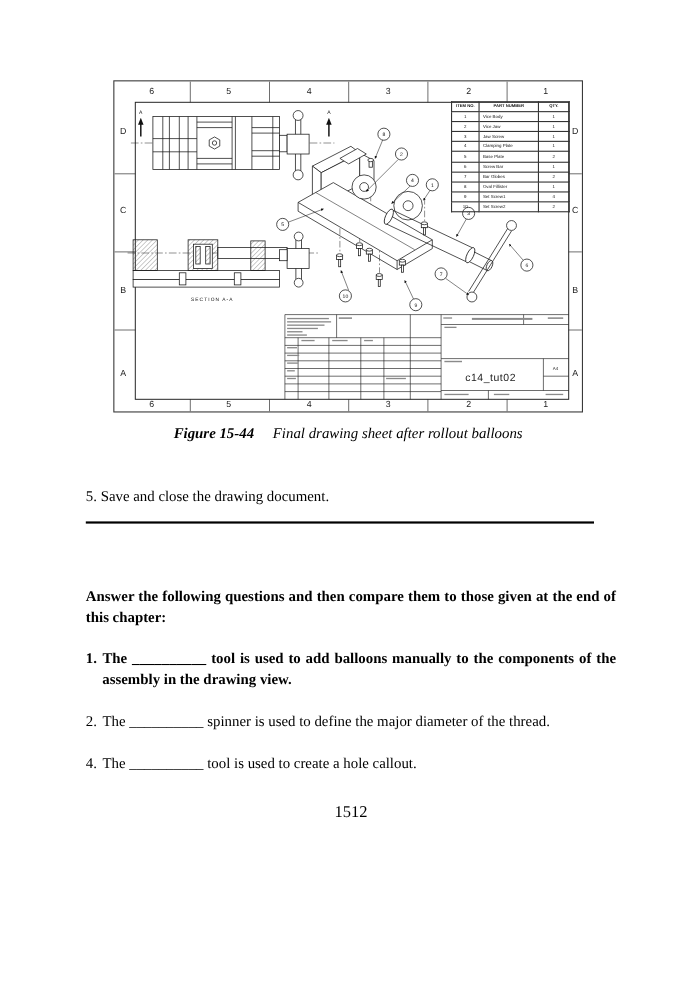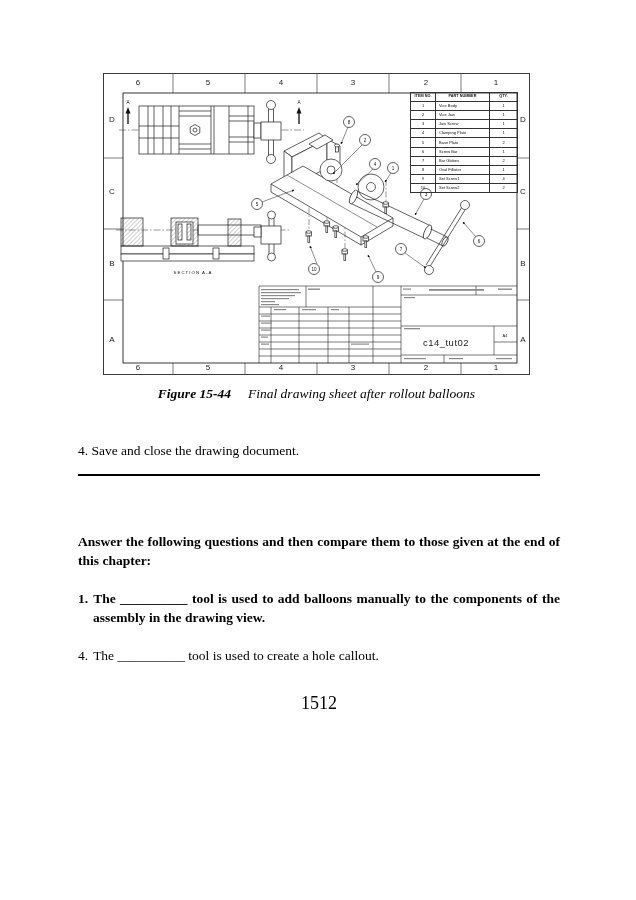--- a/index.html
+++ b/index.html
@@ -33,21 +33,21 @@
   .figure-caption{margin-top:9px;margin-left:25px;width:427px;text-align:center;font-style:italic;}
   .figure-caption .cap-bold{font-weight:bold;margin-right:17px;font-style:italic;}
   .step{margin-top:38px;}
   .divider{margin-top:14px;width:462px;border:none;border-top:2px solid #000;height:0;margin-left:0;}
   .q-heading{margin-top:56px;font-weight:bold;text-align:justify;}
   .q-list{margin-top:18px;}
   .q-item{margin-top:19px;text-align:justify;padding-left:15px;text-indent:-15px;}
   .q-item:first-child{margin-top:0;font-weight:bold;}
   .q-num{margin-right:5px;}
   .q-bold{font-weight:bold;}
-  .page-number{margin-top:26px;text-align:center;font-size:18px;}
+  .page-number{margin-top:26px;text-align:center;font-size:15px;}
 </style>
 </head>
 <body>
 
 <div class="content">
 
   <div class="figure-wrap">
     <svg viewBox="0 0 425 300" width="425" height="300">
       <defs>
         <pattern id="hatch" width="3" height="3" patternTransform="rotate(45)" patternUnits="userSpaceOnUse">
@@ -368,26 +368,27 @@
         <span class="zone" style="left: 419px; top: 190px;">B</span>
         <span class="zone" style="left: 8px; top: 266px;">A</span>
         <span class="zone" style="left: 419px; top: 266px;">A</span>
       </div>
   </div>
 
   <div class="figure-caption">
     <span class="cap-bold">Figure 15-44</span><span>Final drawing sheet after rollout balloons</span>
   </div>
 
-  <p class="step">4. Save and close the drawing document.</p>
+  <p class="step">5. Save and close the drawing document.</p>
 
   <hr class="divider">
 
   <p class="q-heading">Answer the following questions and then compare them to those given at the end of this chapter:</p>
 
   <div class="q-list">
     <div class="q-item"><span class="q-num">1.</span><span>The __________ tool is used to add balloons manually to the components of the assembly in the drawing view.</span><span class="q-bold"></span><span></span></div>
+    <div class="q-item"><span class="q-num">2.</span><span>The __________ spinner is used to define the major diameter of the thread.</span><span class="q-bold"></span><span></span></div>
     <div class="q-item"><span class="q-num">4.</span><span>The __________ tool is used to create a hole callout.</span><span class="q-bold"></span><span></span></div>
   </div>
 
   <div class="page-number">1512</div>
 
 </div>
 
 </body></html>

